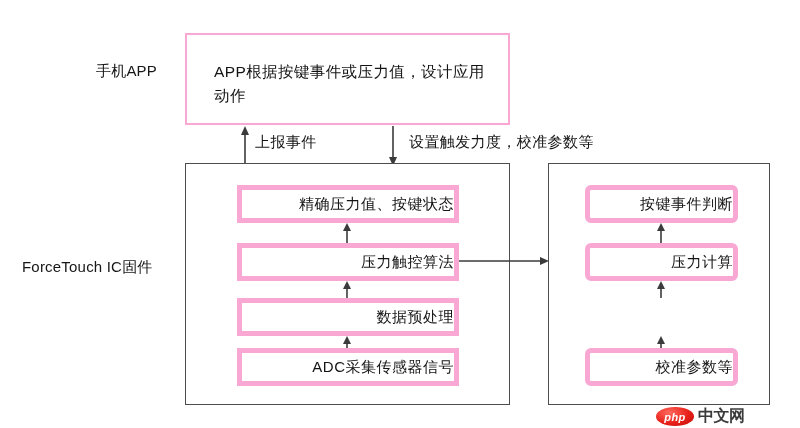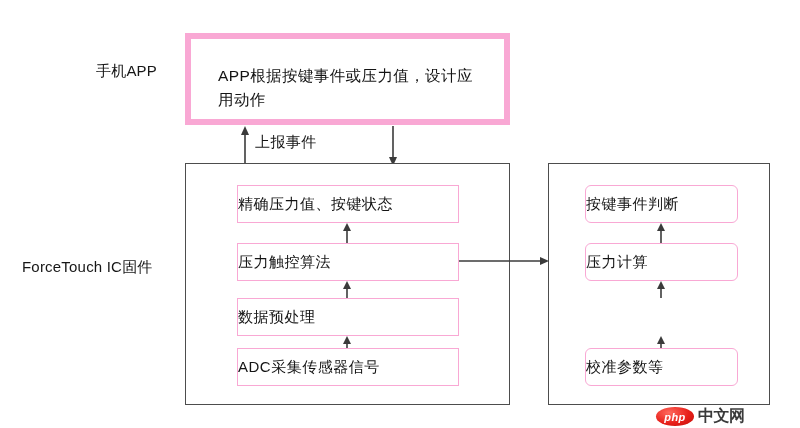--- a/index.html
+++ b/index.html
@@ -39,40 +39,40 @@
   .box {
     position: absolute;
     box-sizing: border-box;
     background: #ffffff;
     border: 1px solid #7a7a7a;
   }
   .box-outer {
     border: 1px solid #4d4d4d;
   }
   .box-inner {
-    border: 1px solid #f9a8d4;
+    border: 5px solid #f9a8d4;
     display: flex;
     align-items: center;
-    justify-content: flex-start;
+    justify-content: flex-end;
   }
   .box-inner .box-text {
     font-size: 15px;
     letter-spacing: 0.5px;
     color: #141414;
     text-align: center;
     white-space: nowrap;
   }
 
   
   #app-box {
     left: 185px;
     top: 33px;
     width: 325px;
     height: 92px;
-    border: 6px solid #f9a8d4;
+    border: 2px solid #f9a8d4;
     display: flex;
     align-items: flex-start;
     justify-content: flex-start;
   }
   #app-box .box-text {
     font-size: 15.5px;
     line-height: 1.55;
     letter-spacing: 0.4px;
     padding: 25px 18px 0 27px;
     text-align: left;
@@ -189,20 +189,21 @@
   <svg class="arrow-svg" style="left:238px; top:126px;" width="16" height="40">
     <line class="arrow-line" x1="7" y1="40" x2="7" y2="5"></line>
     <polygon class="arrow-head" points="7,0 3,9 11,9"></polygon>
   </svg>
   <div class="conn-label" id="conn-label-up">上报事件</div>
 
   <svg class="arrow-svg" style="left:386px; top:126px;" width="16" height="40">
     <line class="arrow-line" x1="7" y1="0" x2="7" y2="35"></line>
     <polygon class="arrow-head" points="7,40 3,31 11,31"></polygon>
   </svg>
+  <div class="conn-label" id="conn-label-down">设置触发力度，校准参数等</div>
 
   <div class="box box-outer" id="fw-container-left"></div>
   <div class="box box-outer" id="fw-container-right"></div>
 
   <div class="box box-inner left-item" id="left-item-0">
     <span class="box-text">精确压力值、按键状态</span>
   </div>
   <div class="box box-inner left-item" id="left-item-1">
     <span class="box-text">压力触控算法</span>
   </div>

